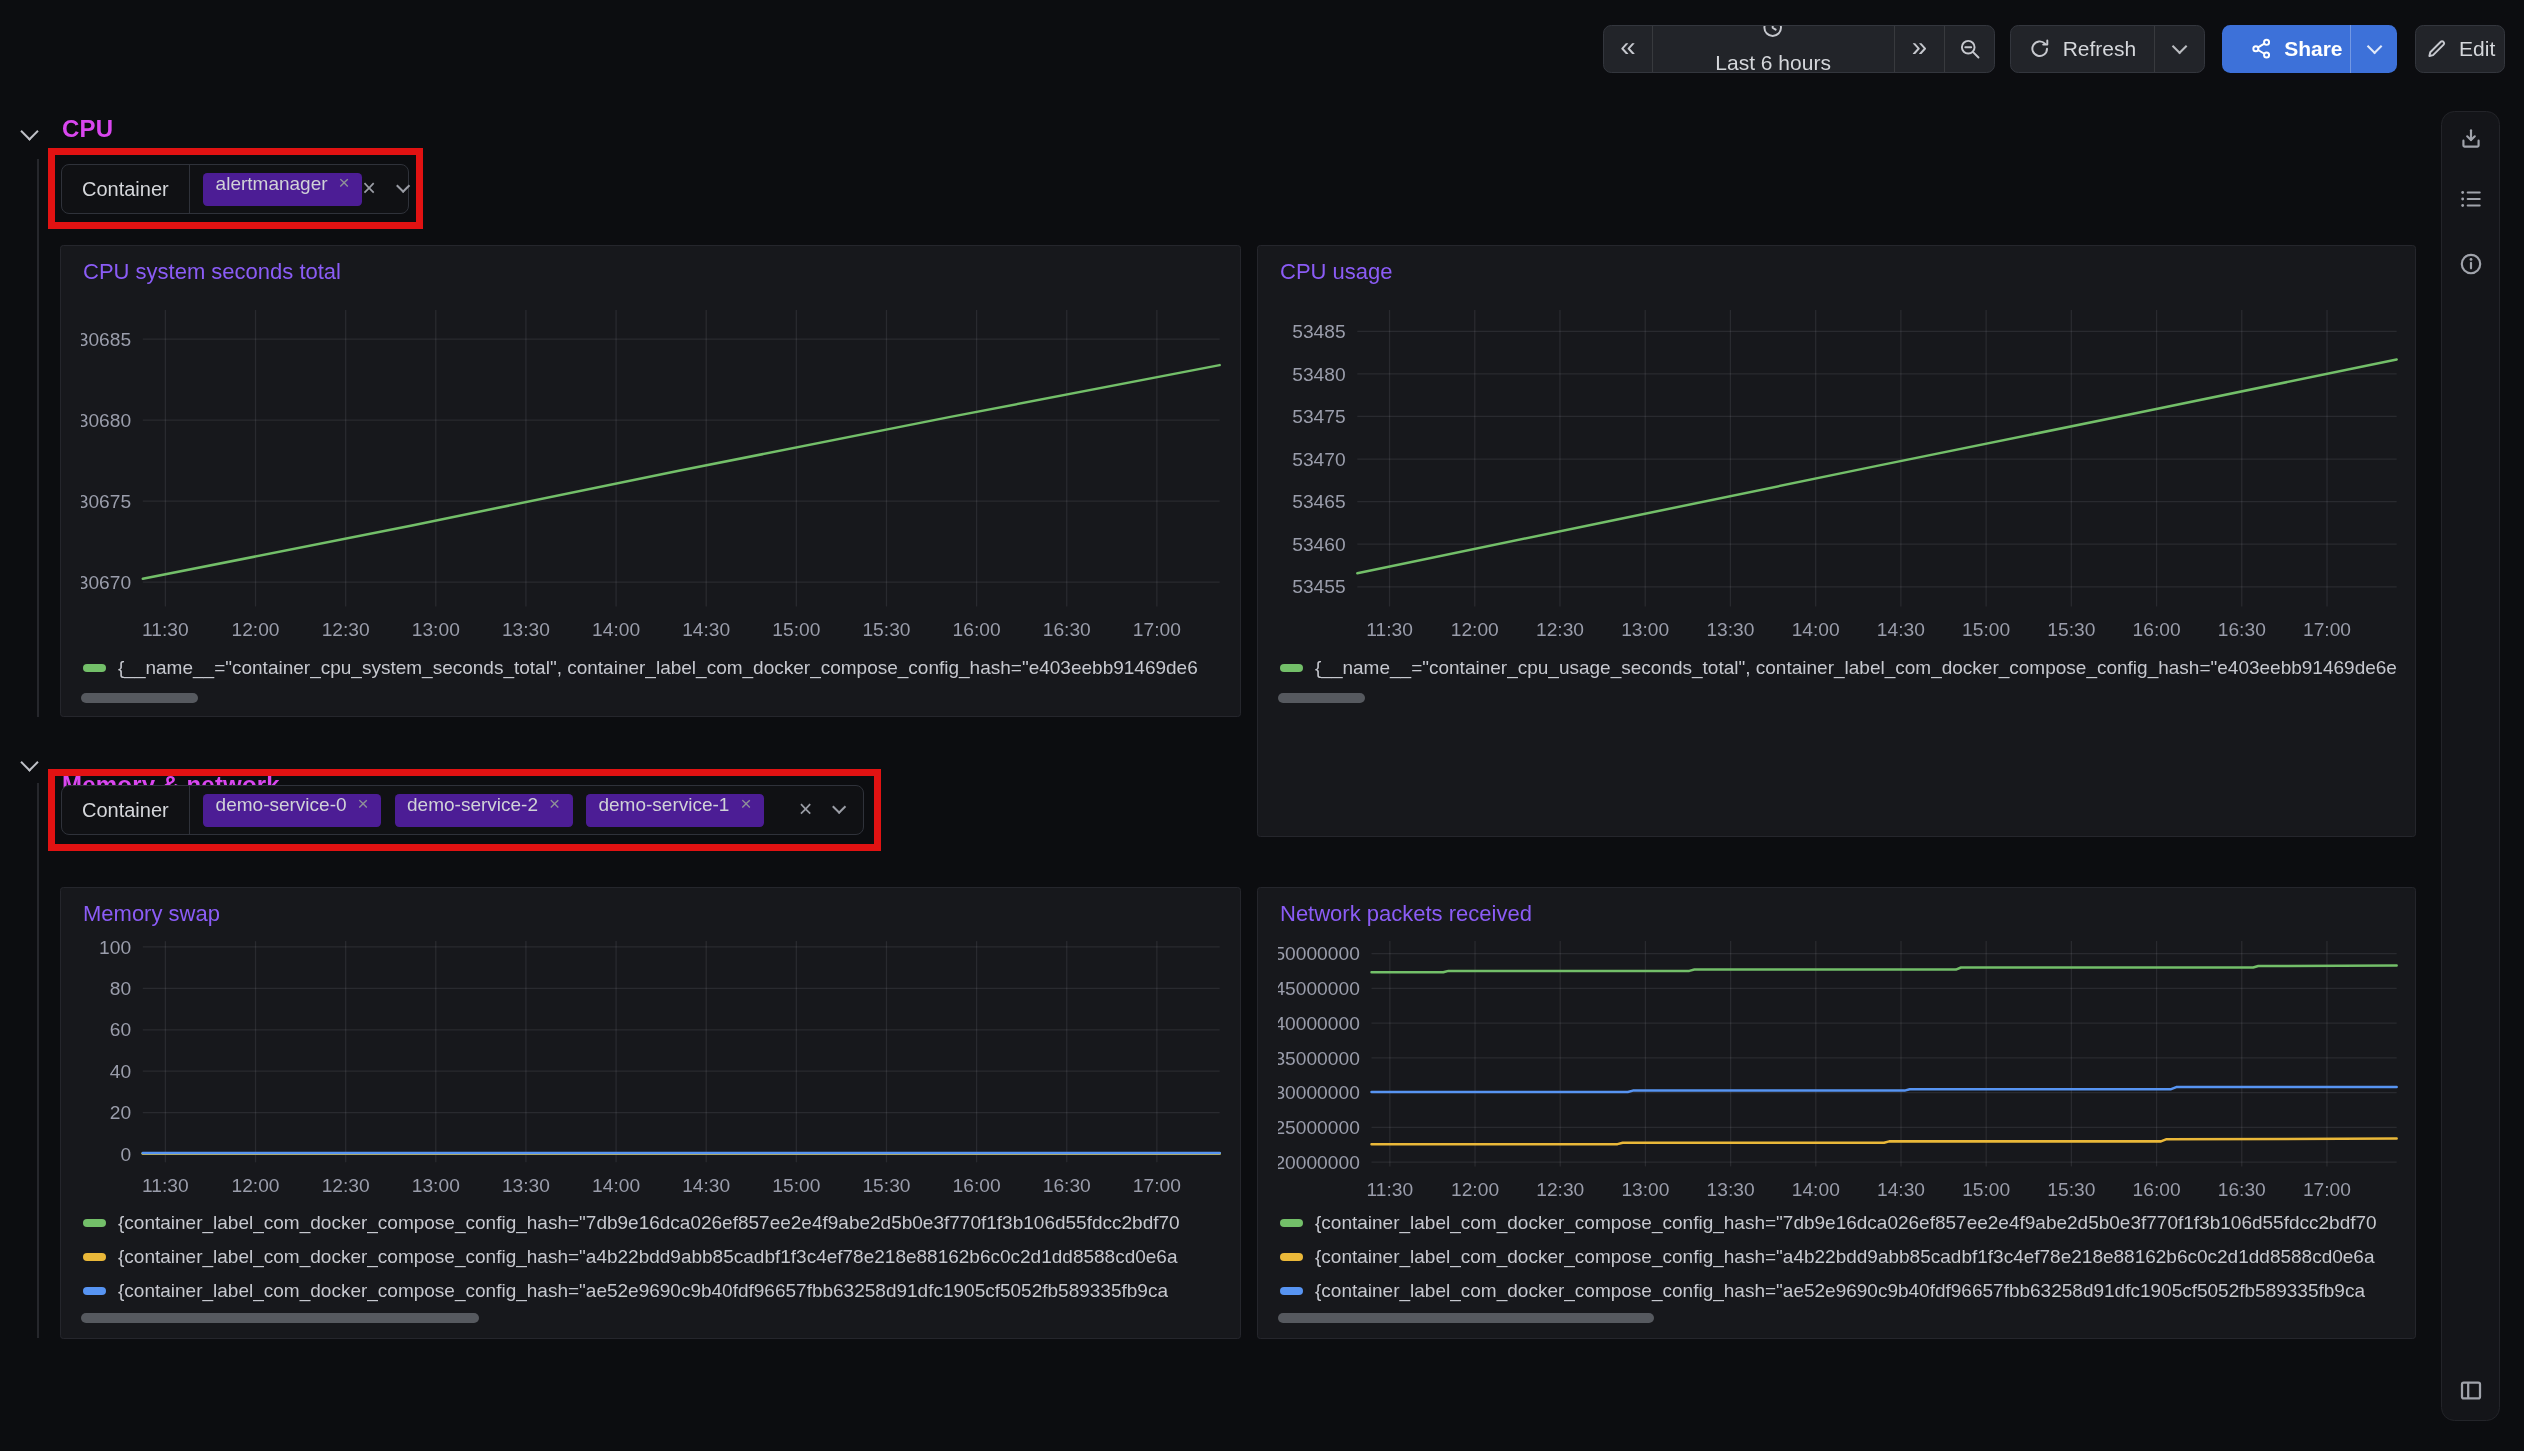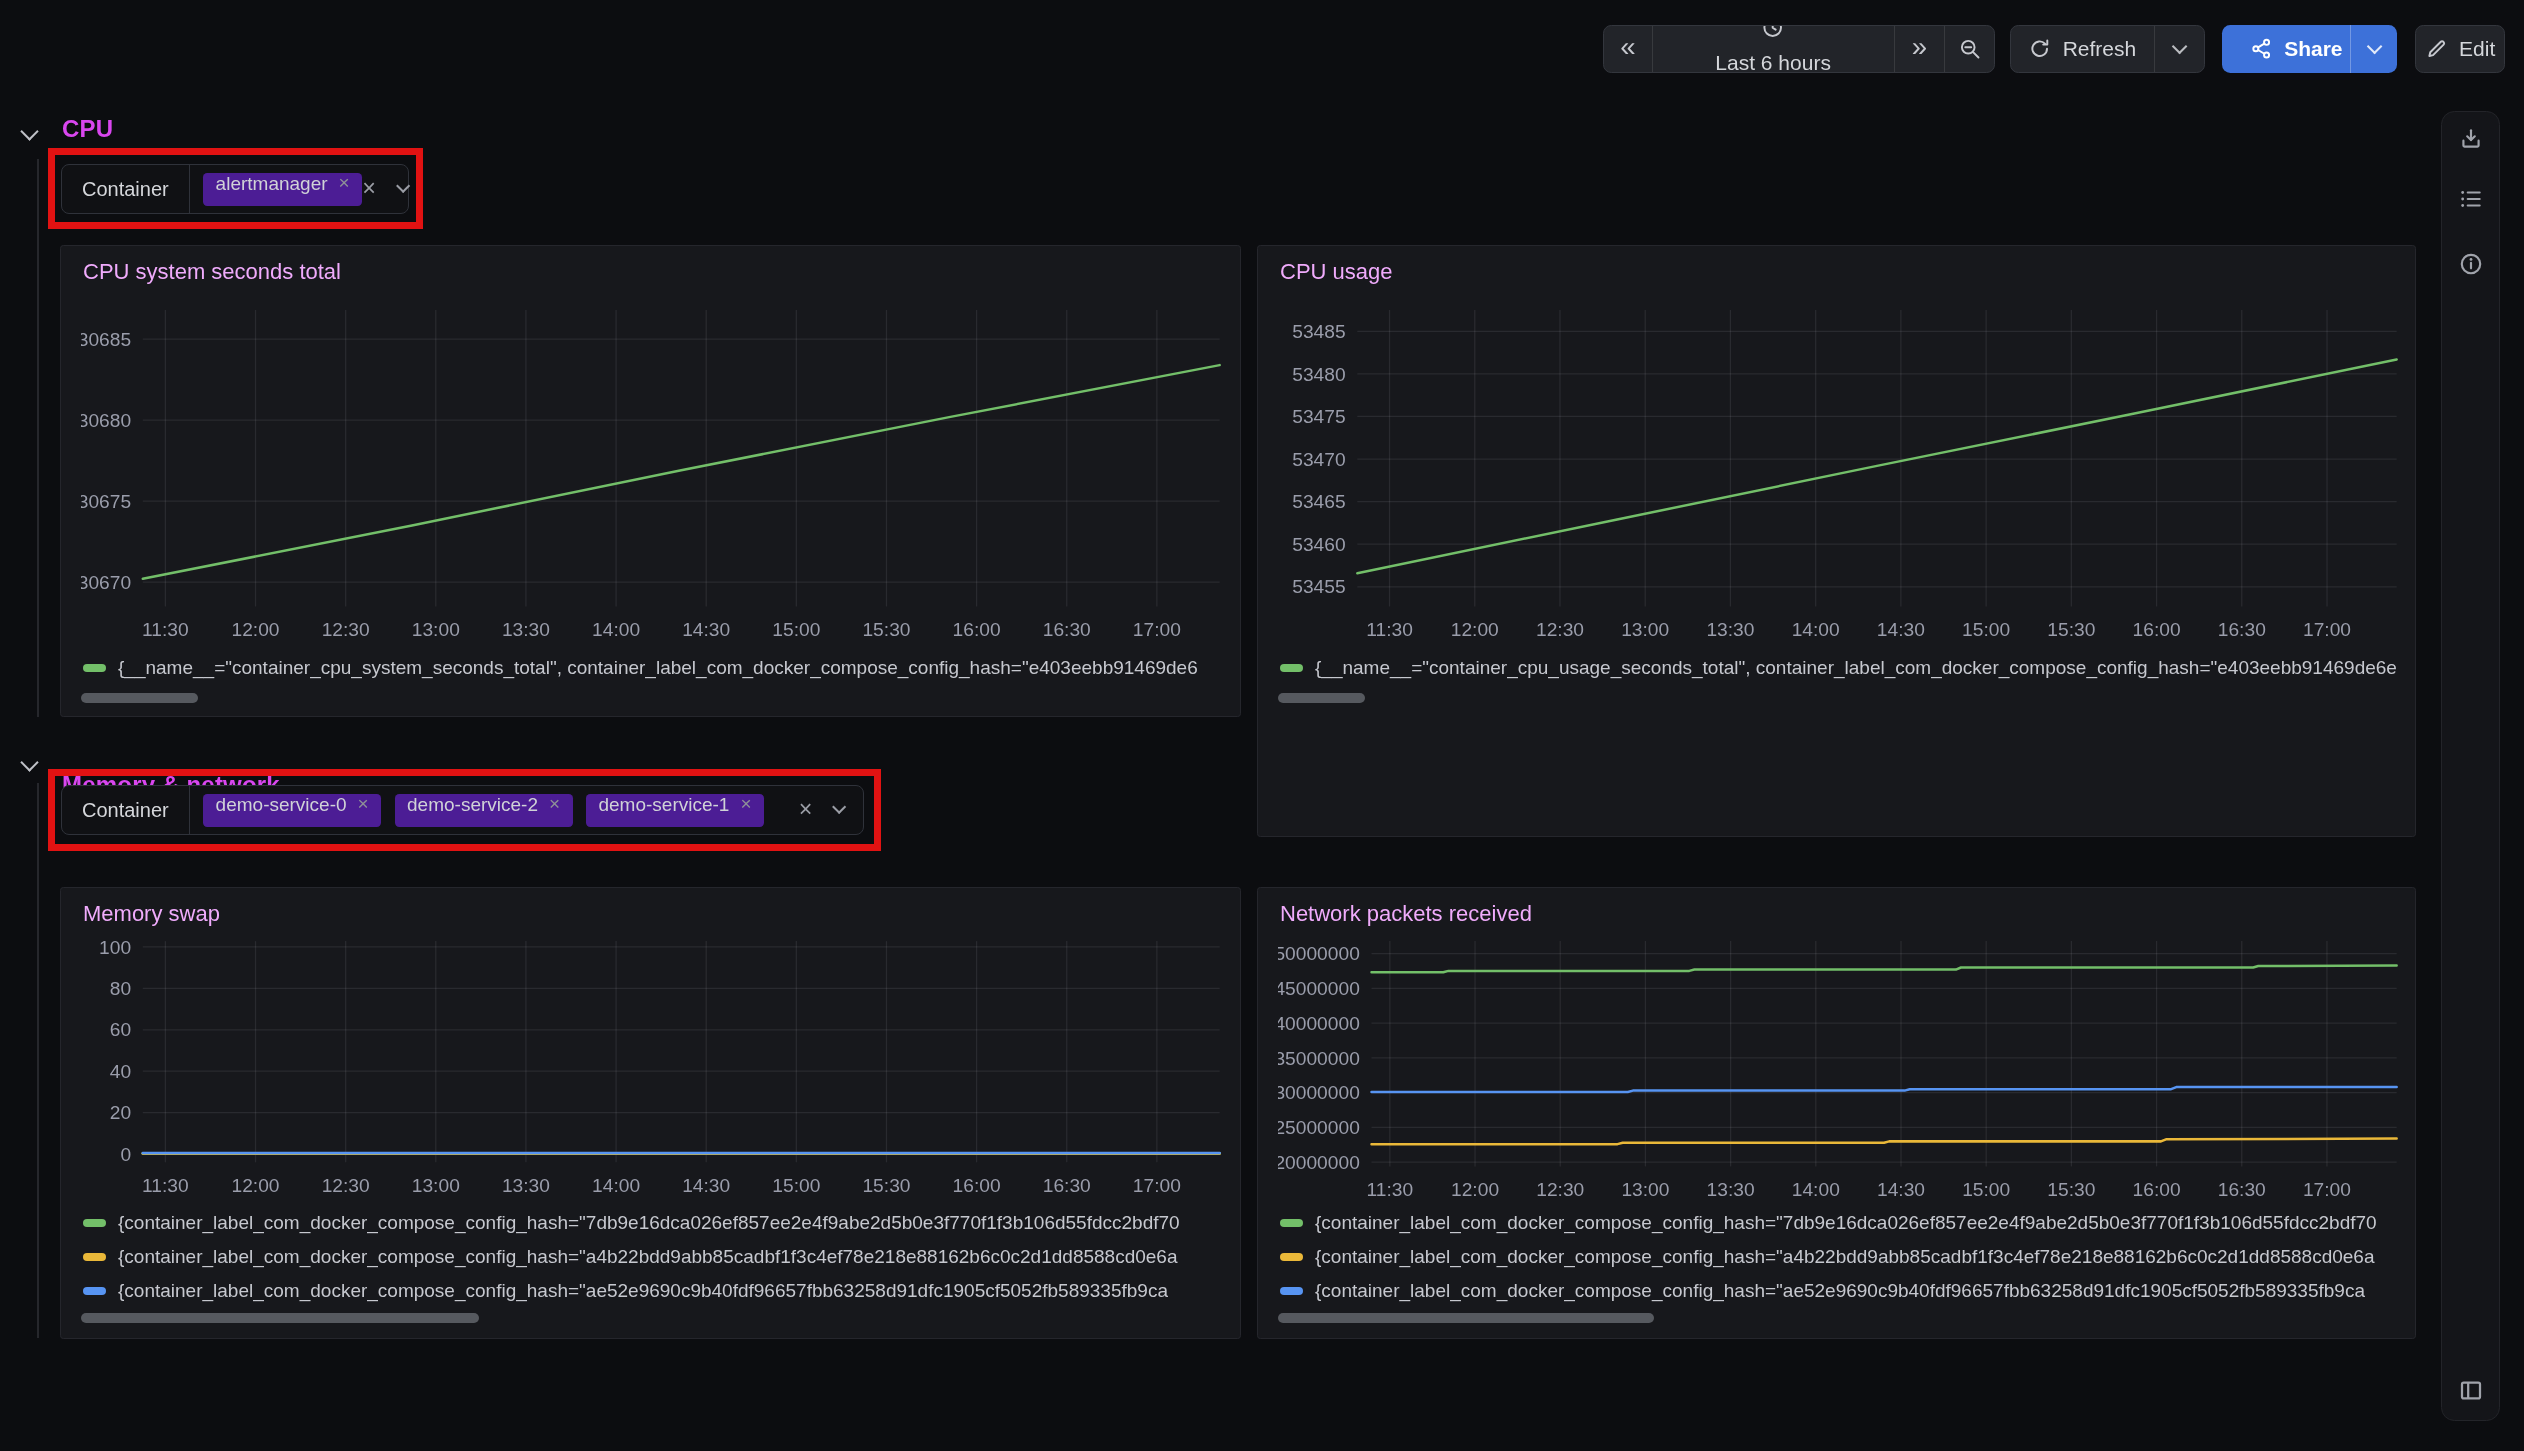--- a/index.html
+++ b/index.html
@@ -38,21 +38,21 @@
   .tag{display:flex;align-items:flex-start;gap:11px;background:#4c1d95;border-radius:4.2px;height:33px;
      padding:0 12.5px;margin-left:13.4px;font-size:19px;color:#d0d2d7;white-space:nowrap;cursor:pointer;}
   .tag .x{color:#8e9197;font-size:19px;line-height:1;}
   .filter-end{margin-left:auto;display:flex;align-items:center;gap:22px;padding-right:18.4px;color:#9a9da5;}
   .filter-clear{font-size:23.4px;color:#9a9da5;line-height:1;cursor:pointer;}
   .filter-caret{width:8.3px;height:8.3px;border-right:2.1px solid #9a9da5;border-bottom:2.1px solid #9a9da5;
      transform:rotate(45deg);margin-top:-5px;cursor:pointer;}
 
   
   .panel{position:absolute;background:#17181c;border:1.3px solid #25262c;border-radius:3.3px;box-sizing:border-box;}
-  .panel-title{position:absolute;left:22px;top:13.4px;font-size:22px;font-weight:500;color:#f0abfc;white-space:nowrap;cursor:pointer;}
+  .panel-title{position:absolute;left:22px;top:13.4px;font-size:22px;font-weight:500;color:#8b5cf6;white-space:nowrap;cursor:pointer;}
   .chart{position:absolute;left:20px;}
   .legend{position:absolute;left:22px;right:16.7px;overflow:hidden;}
   .legend-row{display:flex;align-items:center;gap:12.5px;height:34px;white-space:nowrap;overflow:hidden;
      font-size:19px;color:#c6c8cf;cursor:pointer;}
   .legend-row.single{height:30px;}
   .swatch{flex:0 0 22.5px;width:22.5px;height:7.5px;border-radius:4.2px;}
   .legend-text{overflow:hidden;white-space:nowrap;}
   .pill{position:absolute;height:10px;border-radius:5px;background:#56595f;cursor:pointer;}
 
   

